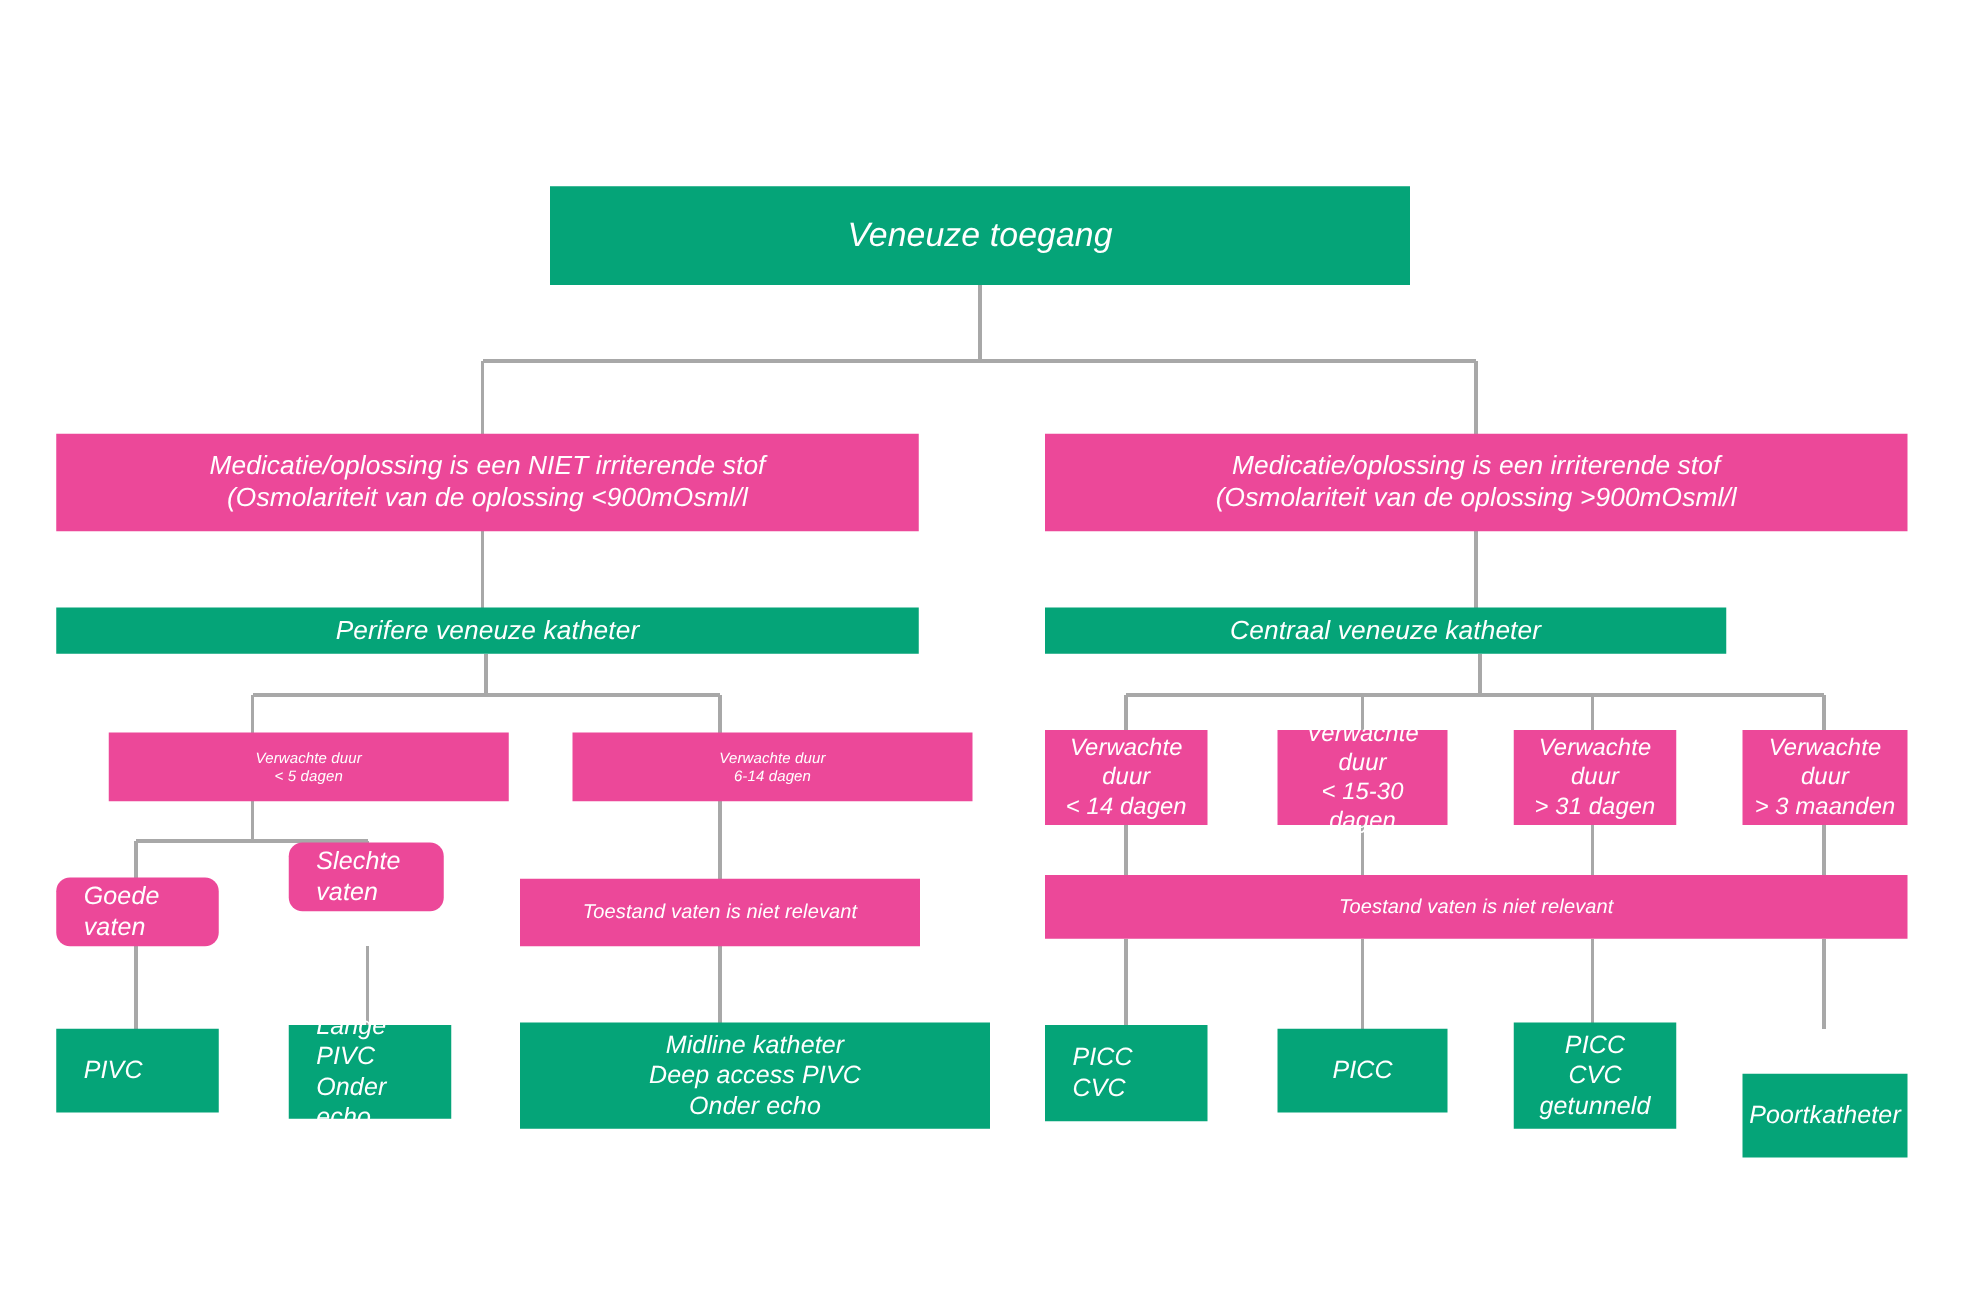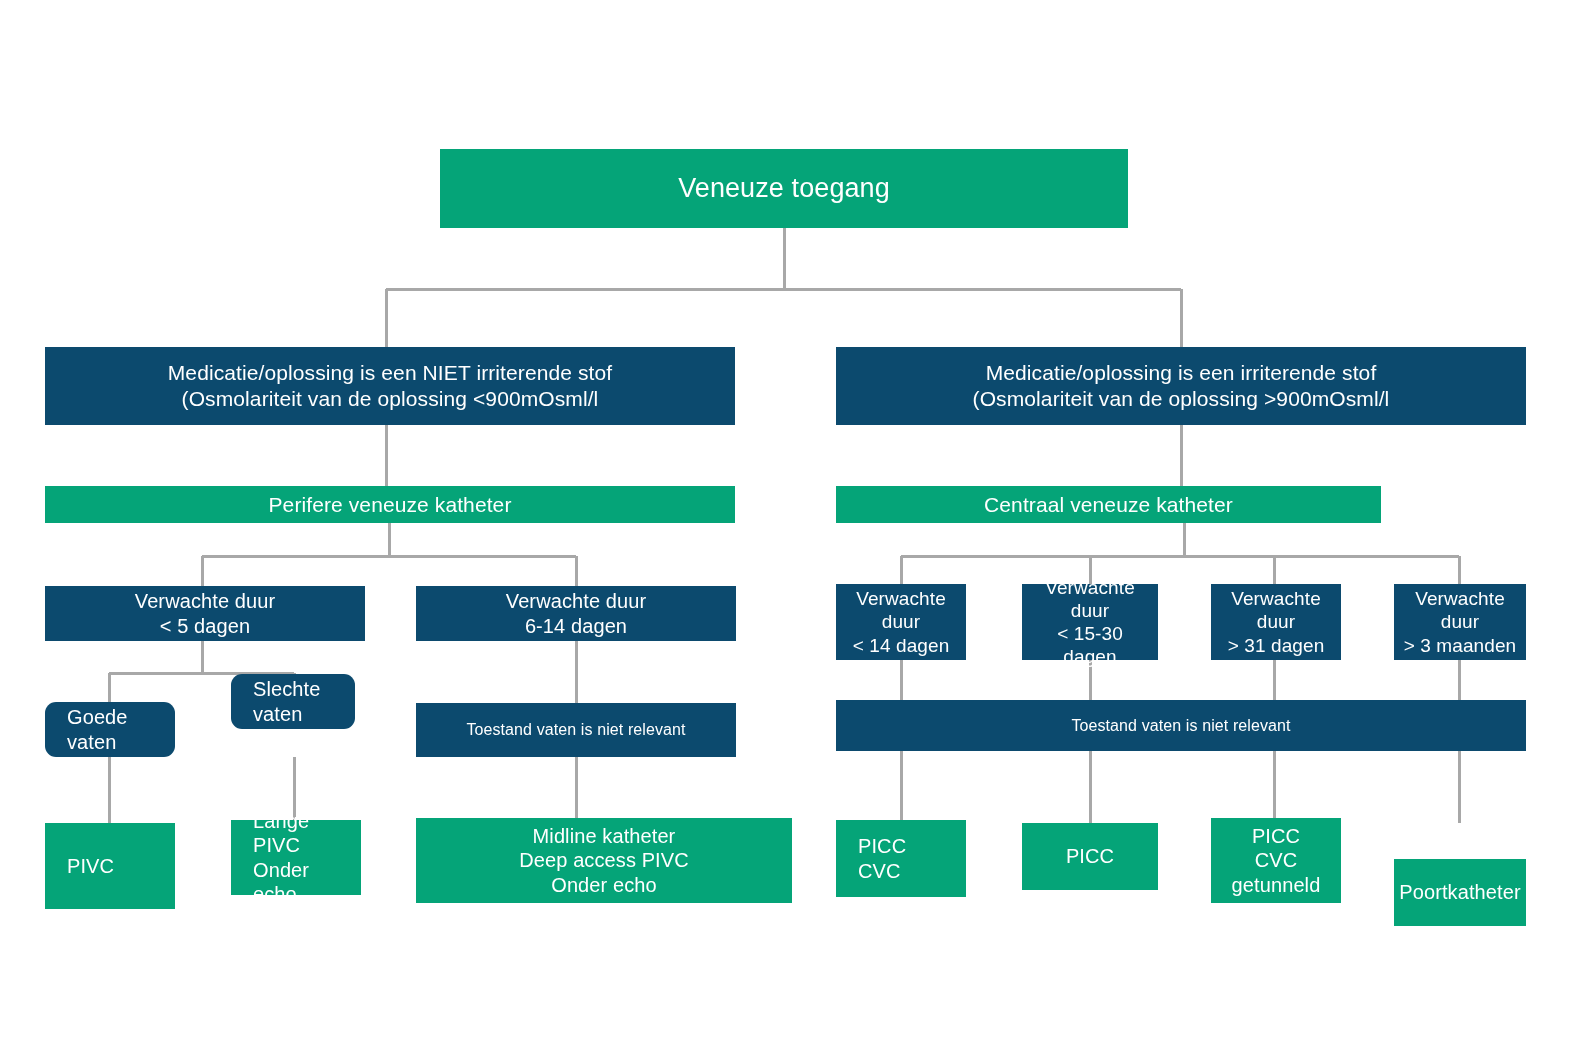--- a/index.html
+++ b/index.html
@@ -32,43 +32,45 @@
     box-sizing: border-box;
     display: flex;
     align-items: center;
     justify-content: center;
     text-align: center;
     color: #ffffff;
     line-height: 1.22;
     white-space: pre-line;
     padding: 2px 6px;
     letter-spacing: 0.1px;
+    font-style: italic;
   }
   .node.green {
     background: #05a478;
   }
   .node.gray {
-    background: #0c4a6e;
+    background: #ec4899;
   }
   .node.align-left {
     justify-content: flex-start;
     text-align: left;
     padding-left: 22px;
   }
   .node.root {
     font-size: 27px;
   }
   .node.level-cond {
     font-size: 21px;
   }
   .node.level-cat {
     font-size: 21px;
   }
   .node.level-dur {
-    font-size: 20px;
+    font-size: 12px;
+    margin-left: 42px;
   }
   .node.level-dur-narrow {
     font-size: 19px;
   }
   .node.level-vessel {
     font-size: 20px;
     border-radius: 11px;
   }
   .node.level-result {
     font-size: 20px;
@@ -162,21 +164,21 @@
 &gt; 3 maanden</div>
 
   <div class="node gray level-vessel align-left" style="left:45px; top:702px; width:130px; height:55px;">Goede
 vaten</div>
   <div class="node gray level-vessel align-left" style="left:231px; top:674px; width:124px; height:55px;">Slechte
 vaten</div>
   <div class="node gray level-neutral" style="left:416px; top:703px; width:320px; height:54px;">Toestand vaten is niet relevant</div>
 
   <div class="node gray level-neutral" style="left:836px; top:700px; width:690px; height:51px;">Toestand vaten is niet relevant</div>
 
-  <div class="node green level-result align-left" style="left:45px; top:823px; width:130px; height:86px;">PIVC</div>
+  <div class="node green level-result align-left" style="left:45px; top:823px; width:130px; height:67px;">PIVC</div>
   <div class="node green level-result align-left" style="left:231px; top:820px; width:130px; height:75px;">Lange PIVC
 Onder echo</div>
   <div class="node green level-result" style="left:416px; top:818px; width:376px; height:85px;">Midline katheter
 Deep access PIVC
 Onder echo</div>
 
   <div class="node green level-result align-left" style="left:836px; top:820px; width:130px; height:77px;">PICC
 CVC</div>
   <div class="node green level-result" style="left:1022px; top:823px; width:136px; height:67px;">PICC</div>
   <div class="node green level-result" style="left:1211px; top:818px; width:130px; height:85px;">PICC

